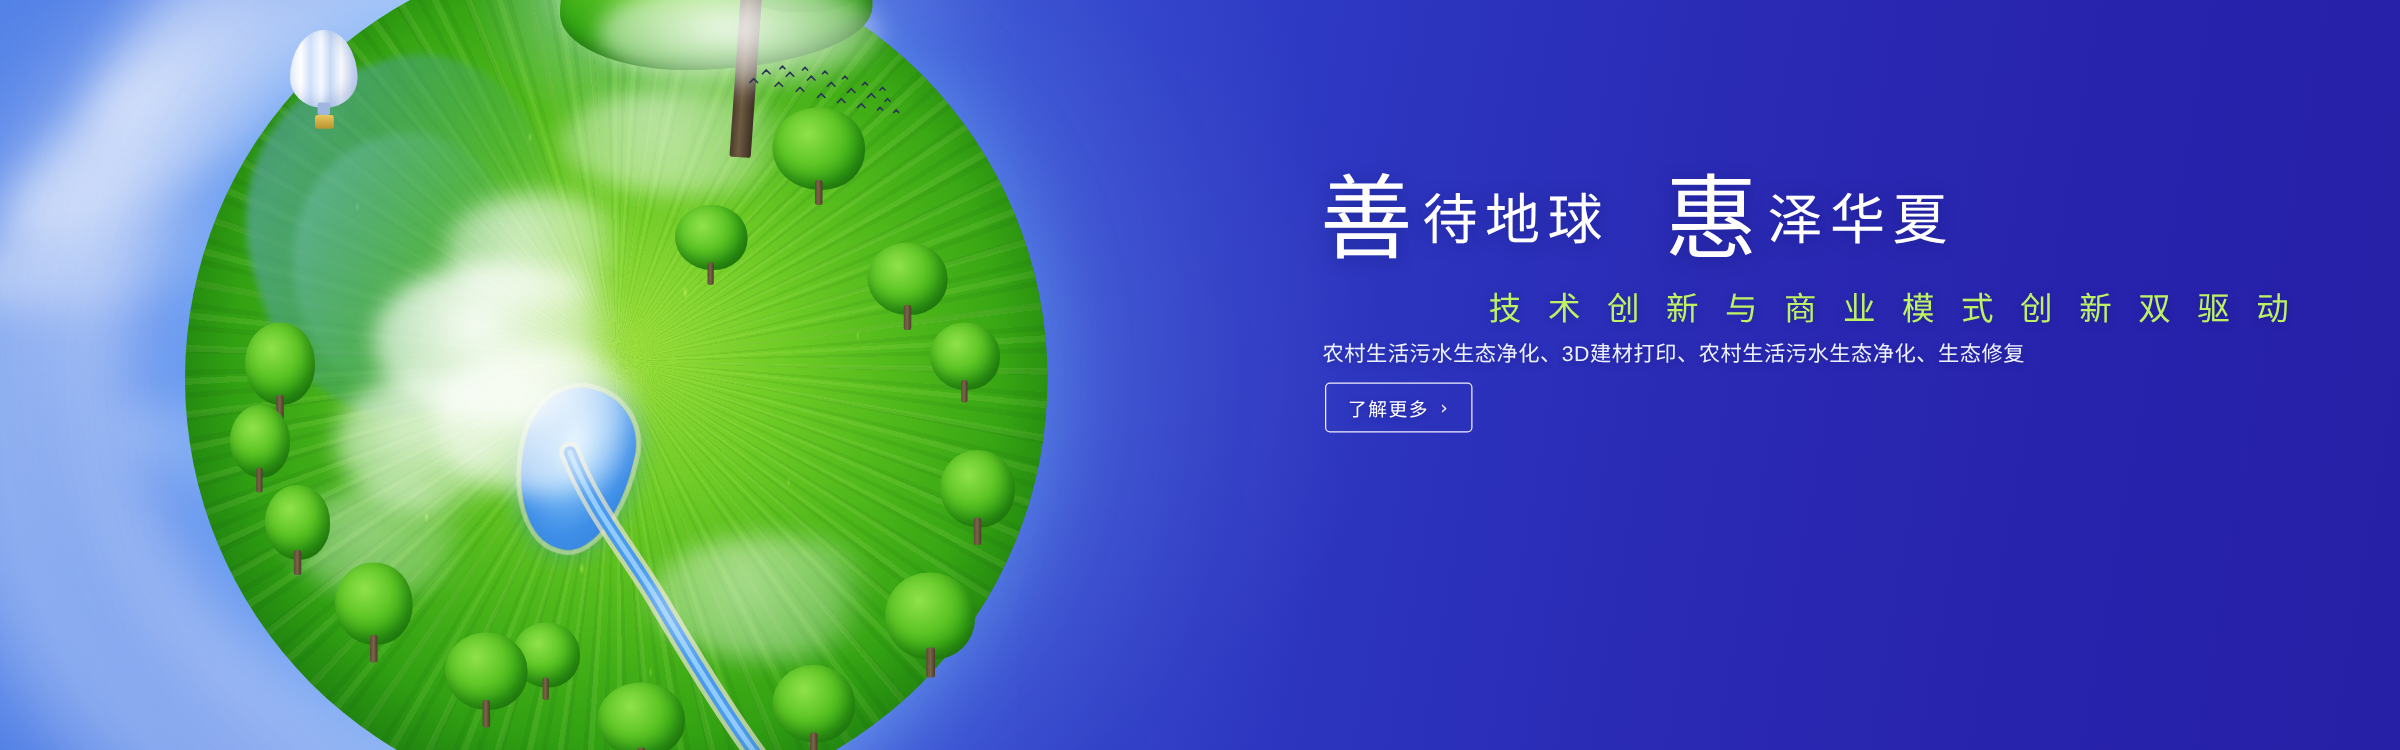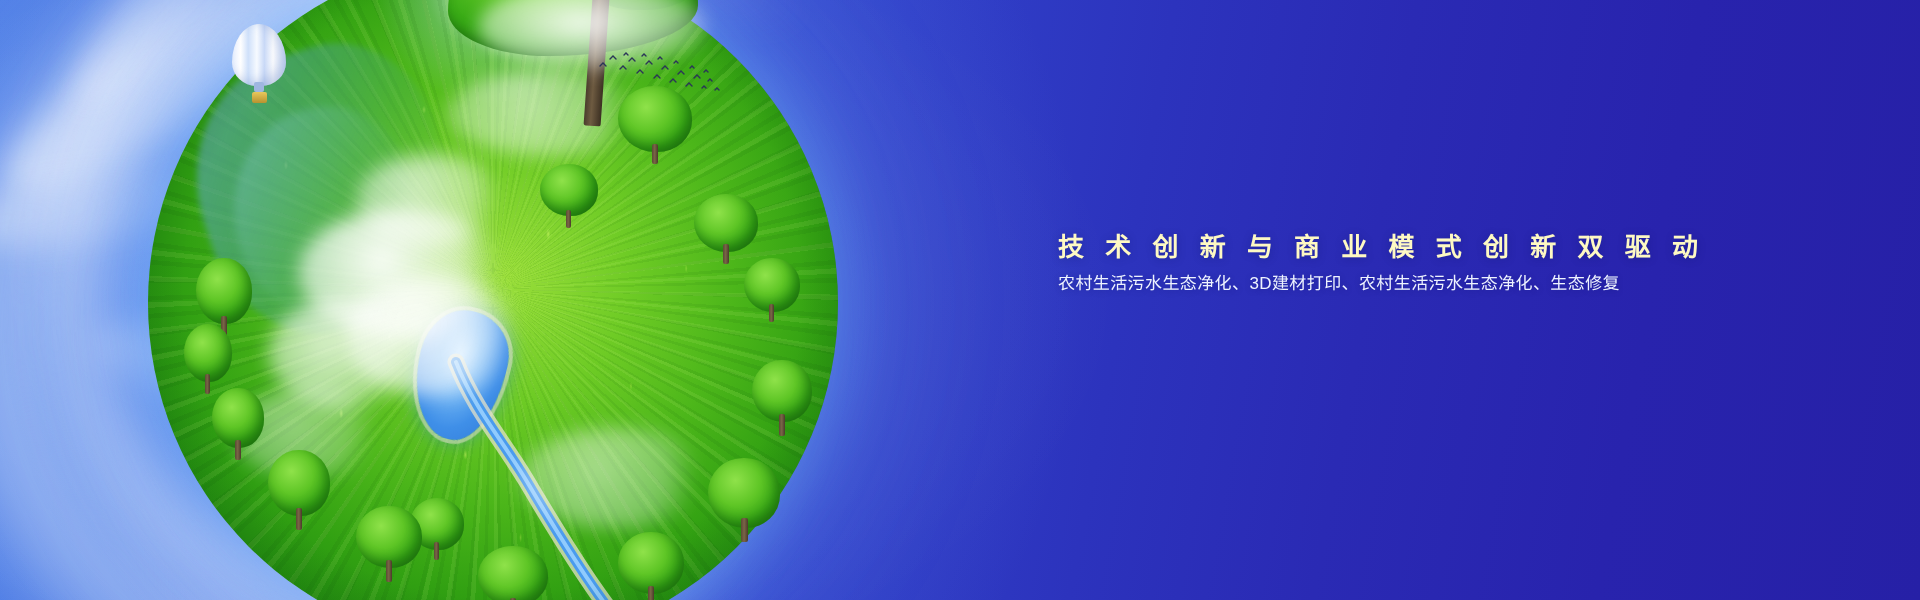--- a/index.html
+++ b/index.html
@@ -248,23 +248,24 @@
     vertical-align:-8px;letter-spacing:0;
   }
   .hl-small{
     font-size:44px;line-height:1;font-weight:400;
     letter-spacing:6px;padding-left:8px;vertical-align:2px;
   }
   .hl-gap{display:inline-block;width:44px;}
 
   .subtitle{
     position:absolute;left:2px;top:232px;width:780px;
-    font-size:26px;line-height:1.2;font-weight:700;
-    letter-spacing:7px;color:#fef9c3;white-space:nowrap;
+    font-size:26px;line-height:1.2;font-weight:400;
+    letter-spacing:7px;color:#bef264;white-space:nowrap;
     text-shadow:0 1px 8px rgba(10,20,90,.30);
+    text-align:right;
   }
   .desc{
     position:absolute;left:2px;top:272px;width:780px;
     font-size:17px;line-height:1.4;font-weight:400;
     letter-spacing:.4px;color:#eef3ff;white-space:nowrap;
     text-shadow:0 1px 6px rgba(10,20,90,.30);
   }
 
   .cta{
     position:absolute;left:4px;top:306px;
@@ -425,20 +426,27 @@
         <path d="M46 6 l2 -2 l2 2"></path>
         <path d="M62 9 l2 -2 l2 2"></path>
       <path d="M78 13 l2 -2 l2 2"></path>
         <path d="M94 18 l2 -2 l2 2"></path>
         <path d="M108 22 l2 -2 l2 2"></path>
     </svg>
   </div>
 
   <div class="content">
 
+    <div class="headline">
+      <span class="hl-big">善</span><span class="hl-small">待地球</span><span class="hl-gap"></span><span class="hl-big">惠</span><span class="hl-small">泽华夏</span>
+    </div>
 
     <div class="subtitle">技 术 创 新 与 商 业 模 式 创 新 双 驱 动</div>
 
     <div class="desc">农村生活污水生态净化、3D建材打印、农村生活污水生态净化、生态修复</div>
 
+    <button class="cta">
+      <span>了解更多</span>
+      <span class="chev">›</span>
+    </button>
 
   </div>
 </div>
 
 </body></html>

